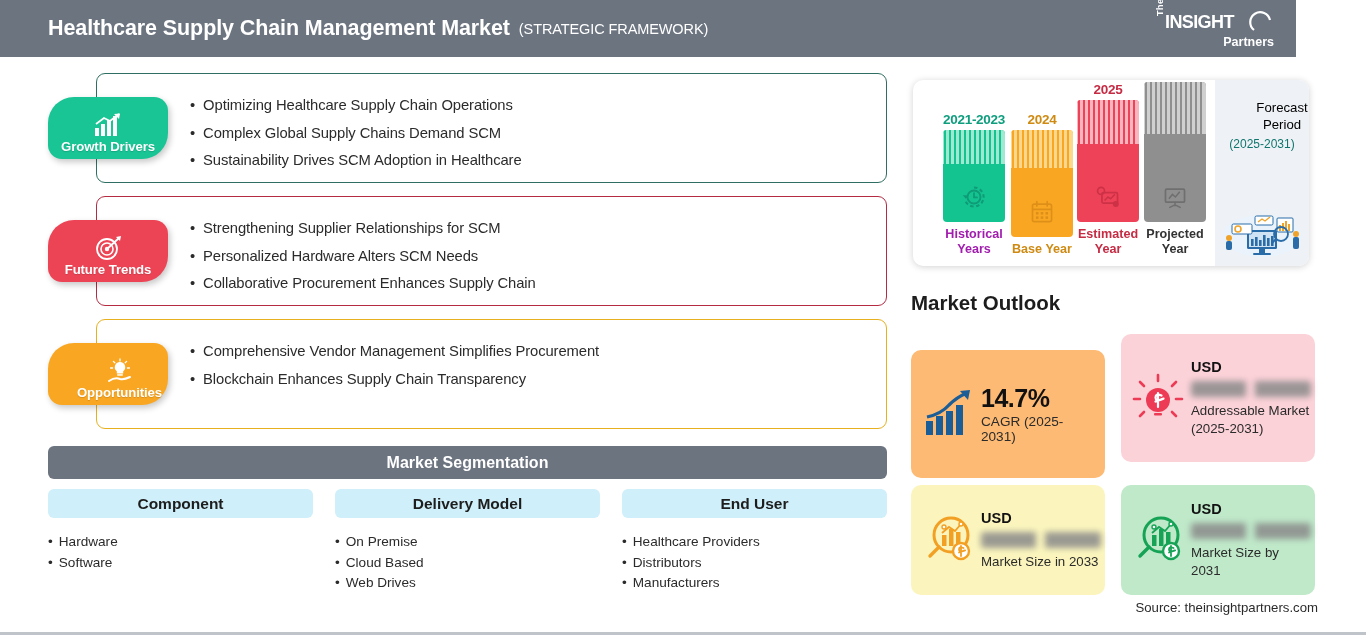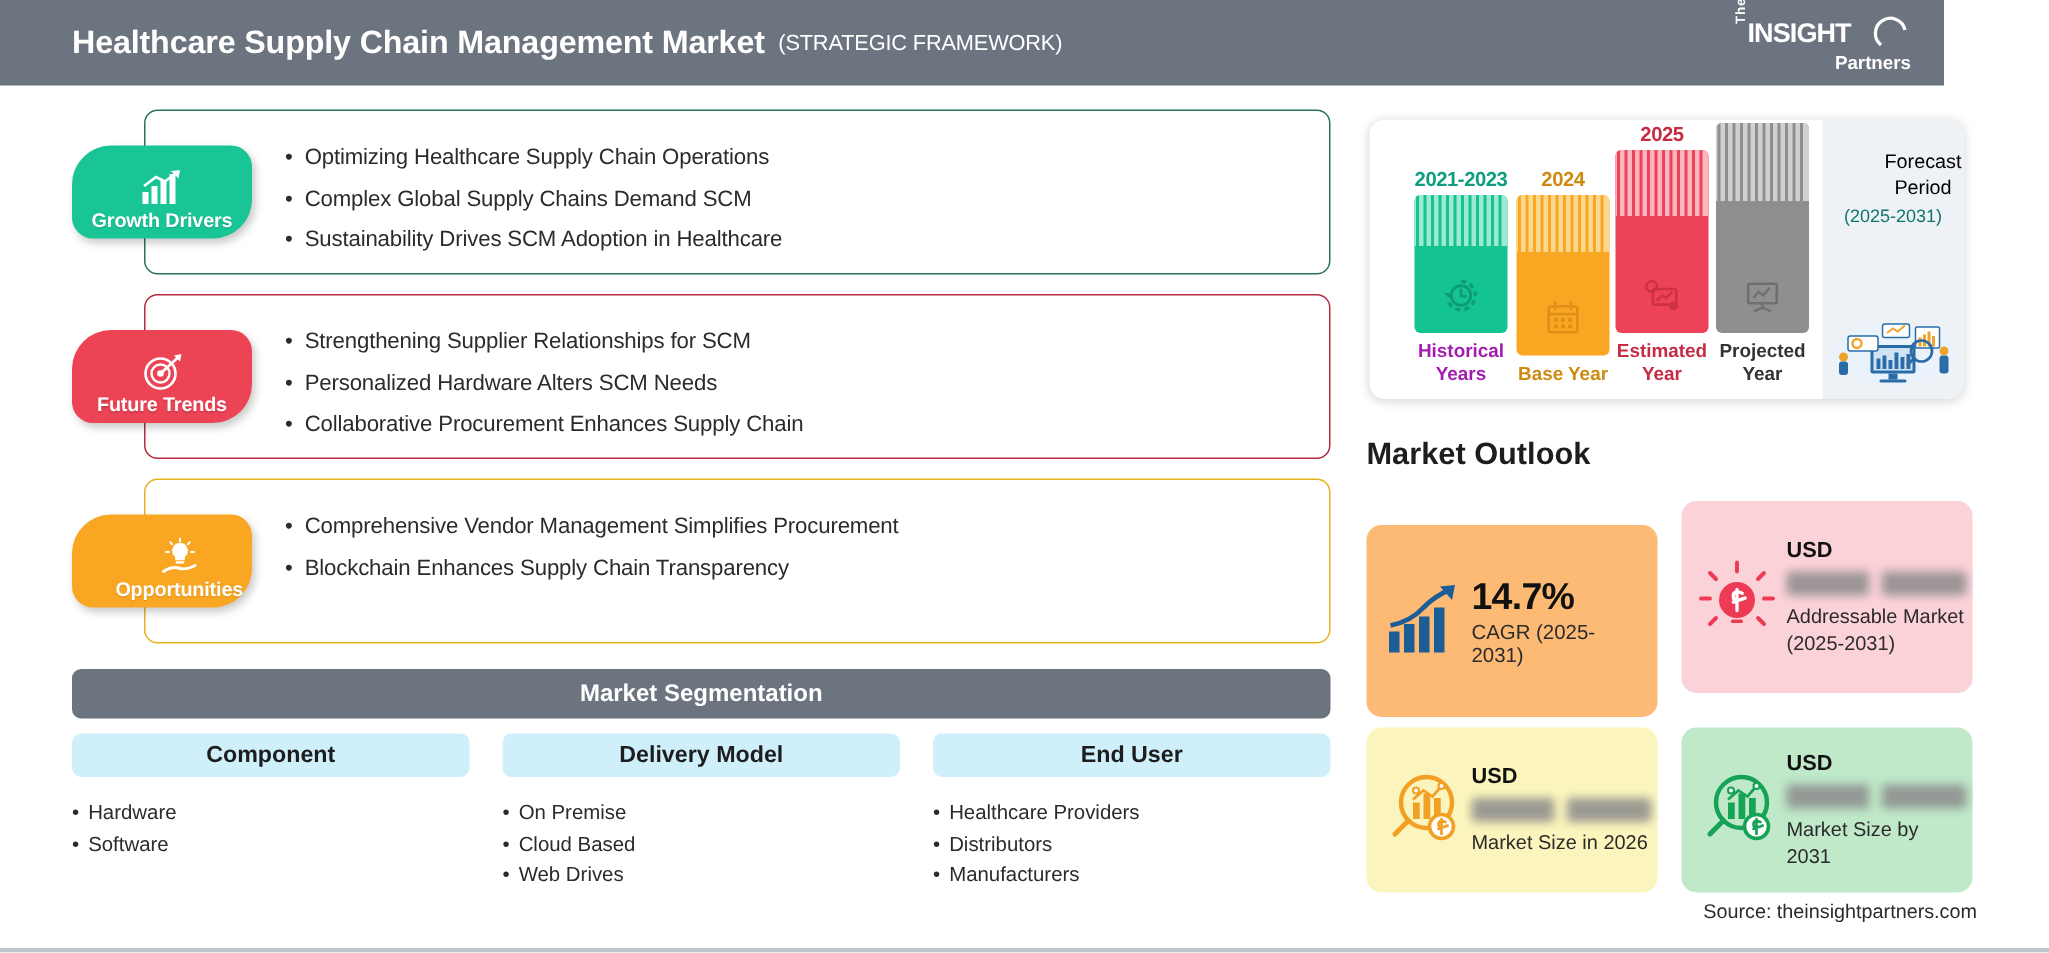--- a/index.html
+++ b/index.html
@@ -452,21 +452,21 @@
         <path d="M21 20 l7-6 l6 4 l6-7" stroke="#f2a024" stroke-width="1.8" fill="none"></path>
         <circle cx="23" cy="14" r="2" fill="#fff" stroke="#f2a024" stroke-width="1.4"></circle>
         <circle cx="40" cy="11" r="2" fill="#fff" stroke="#f2a024" stroke-width="1.4"></circle>
         <path d="M18 34 l-9 9" stroke="#f2a024" stroke-width="3.4" stroke-linecap="round"></path>
         <circle cx="40" cy="38" r="8" fill="#fff" stroke="#f2a024" stroke-width="2.4"></circle>
         <path d="M40 33 v10 M42.6 35 q-4.6-1.8-4.6 1.5 t4.6 1.5 t-4.6 1.5" stroke="#f2a024" stroke-width="1.8" fill="none" stroke-linecap="round"></path>
       </svg>
       <div class="ocard-txt">
         <div class="ocard-usd">USD</div>
         <div class="ocard-blur"></div>
-        <div class="ocard-sub">Market Size in 2026</div>
+        <div class="ocard-sub">Market Size in 2033</div>
       </div>
     </div>
   </div>
 
   <div class="ocard" id="ocard-3">
     <div class="ocard-inner">
       <svg class="ocard-icon" viewBox="0 0 54 54">
         <circle cx="30" cy="22" r="17" fill="none" stroke="#17a356" stroke-width="3"></circle>
         <g fill="#17a356">
           <rect x="21" y="22" width="4.5" height="11"></rect>

